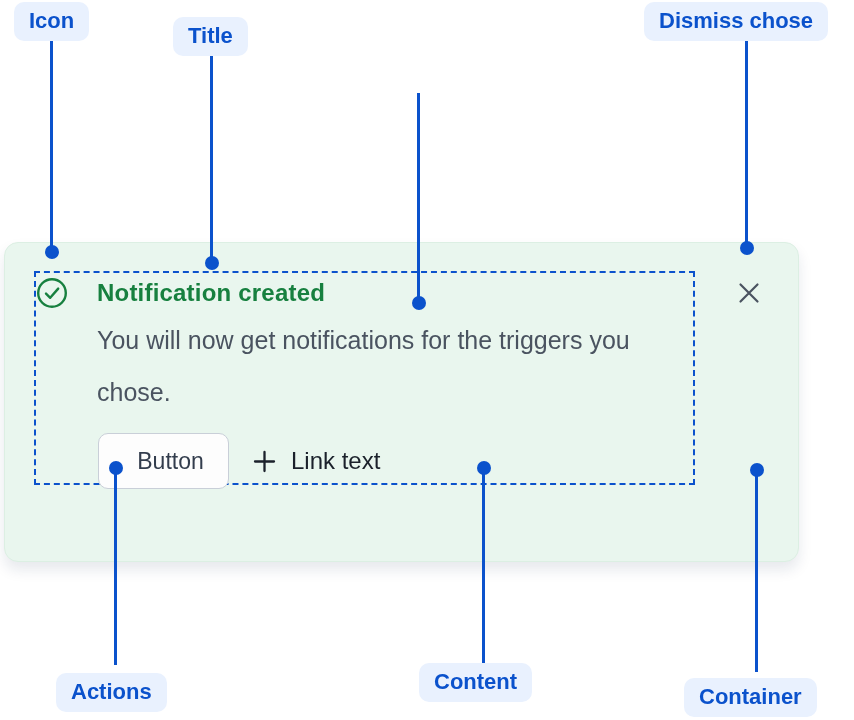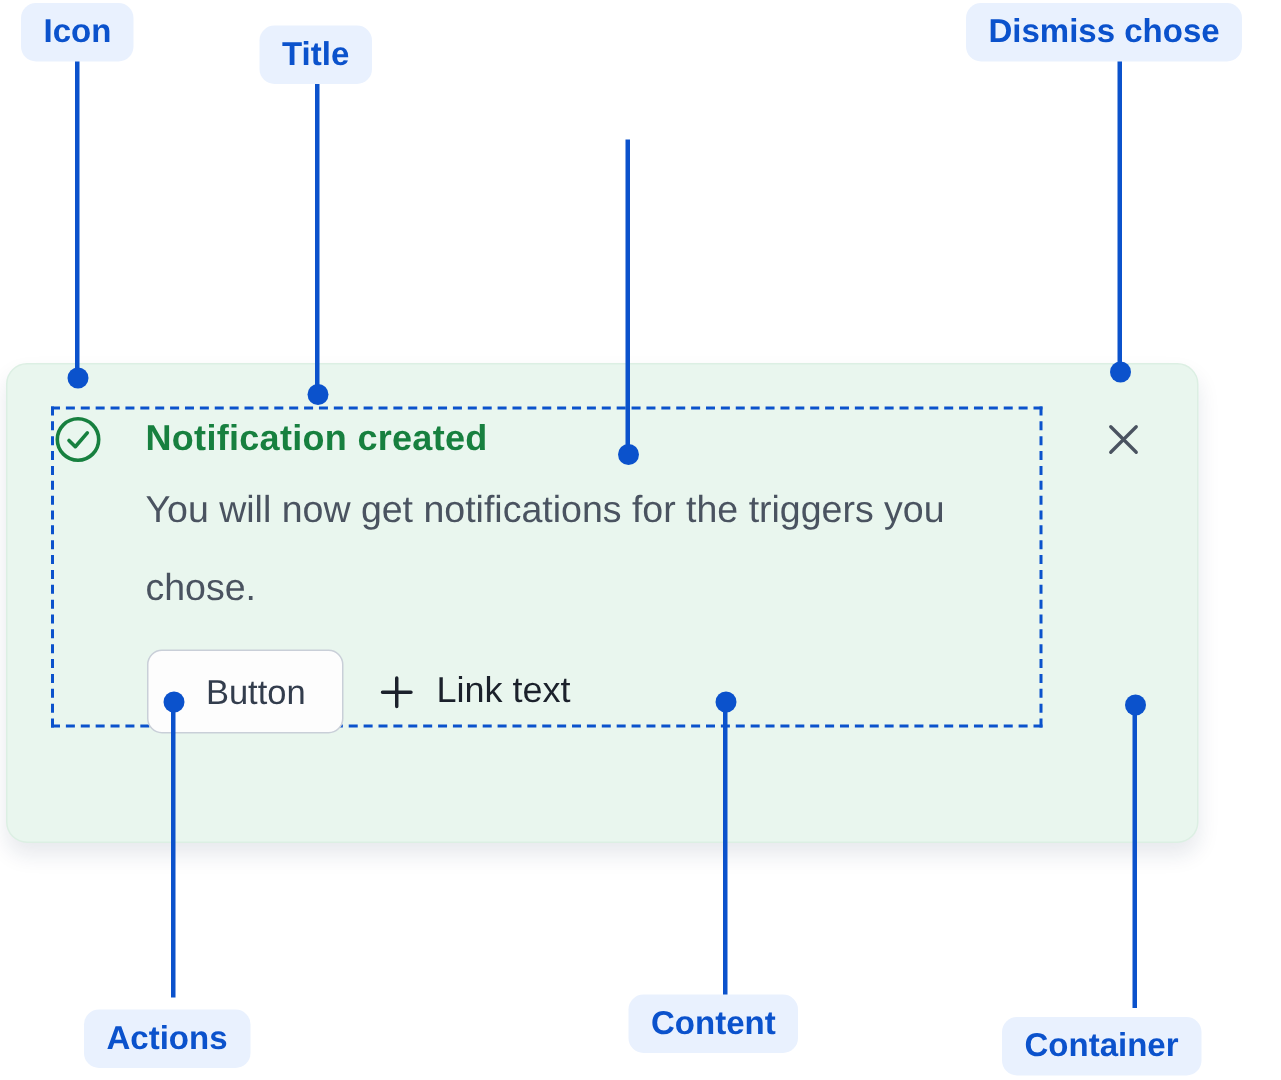--- a/index.html
+++ b/index.html
@@ -138,15 +138,15 @@
   <div class="anno-dot" style="left:740px;top:241px"></div>
   <div class="anno-dot" style="left:109px;top:461px"></div>
   <div class="anno-dot" style="left:477px;top:461px"></div>
   <div class="anno-dot" style="left:750px;top:463px"></div>
 
   <div class="anno-label" style="left:14px;top:2px">Icon</div>
   <div class="anno-label" style="left:173px;top:17px">Title</div>
   <div class="anno-label" style="left:644px;top:2px">Dismiss chose</div>
   <div class="anno-label" style="left:56px;top:673px">Actions</div>
   <div class="anno-label" style="left:419px;top:663px">Content</div>
-  <div class="anno-label" style="left:668px;top:678px">Container</div>
+  <div class="anno-label" style="left:684px;top:678px">Container</div>
 
 </div>
 
 </body></html>

